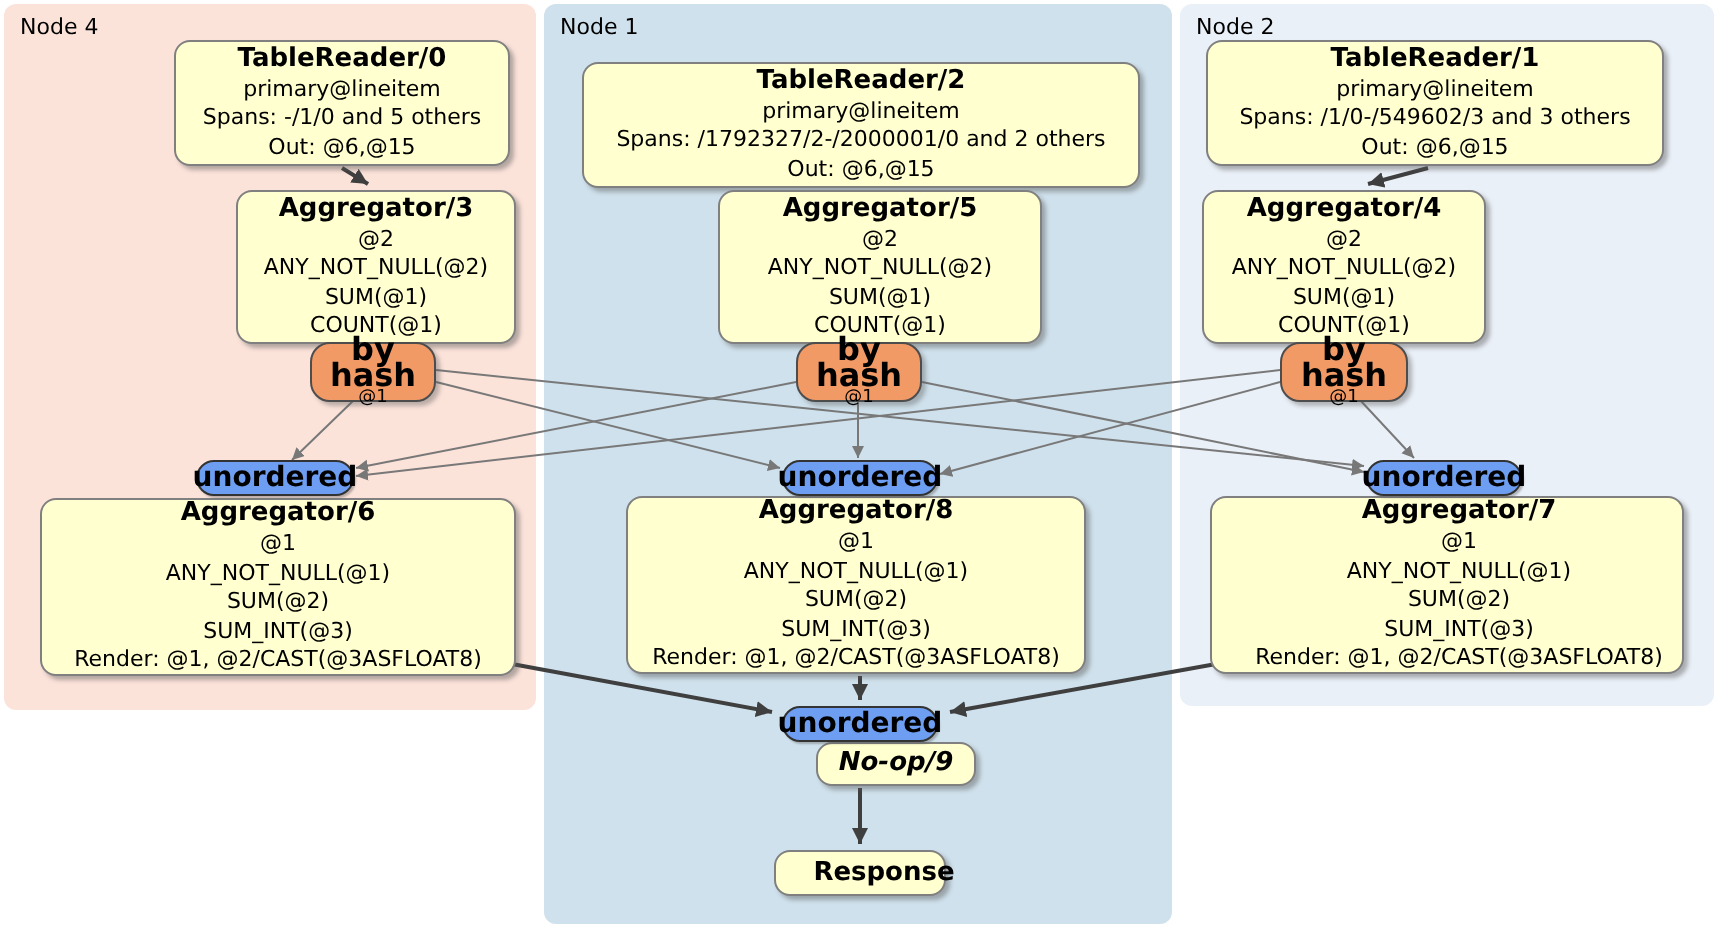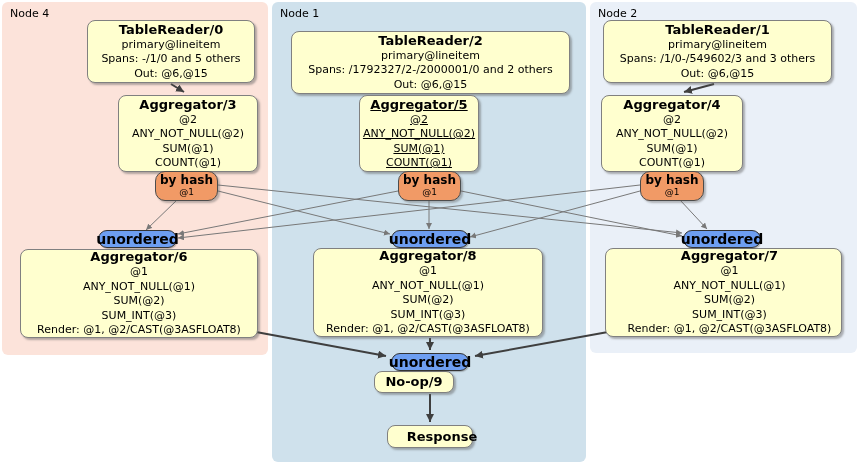--- a/index.html
+++ b/index.html
@@ -23,21 +23,21 @@
   }
   .box .title{font-weight:bold;font-size:13px;line-height:16px;white-space:nowrap;}
   .box .line{font-size:11px;line-height:14.5px;white-space:nowrap;}
   .router{
     position:absolute;z-index:3;
     background:var(--router-fill);border:1px solid var(--router-border);border-radius:10px;
     box-shadow:2px 2px 2px rgba(90,90,90,.4);
     display:flex;flex-direction:column;justify-content:center;align-items:center;
     text-align:center;box-sizing:border-box;
   }
-  .router .rlabel{font-weight:bold;font-size:12px;line-height:13px;}
+  .router .rlabel{font-weight:bold;font-size:16px;line-height:13px;}
   .router .rdetail{font-size:9px;line-height:11px;}
   .sync{
     position:absolute;z-index:3;height:18px;
     background:var(--sync-fill);border:1px solid var(--sync-border);border-radius:10px;
     box-shadow:1px 1px 1px rgba(90,90,90,.4);
     display:flex;justify-content:center;align-items:center;
     font-weight:bold;font-size:14px;box-sizing:border-box;
   }
 </style>
 </head>
@@ -107,21 +107,21 @@
     <div class="line">Out: @6,@15</div>
   </div>
 
   <div class="box" style="left:118px;top:95px;width:140px;height:77px;">
     <div class="title">Aggregator/3</div>
     <div class="line">@2</div>
     <div class="line">ANY_NOT_NULL(@2)</div>
     <div class="line">SUM(@1)</div>
     <div class="line">COUNT(@1)</div>
   </div>
-  <div class="box" style="left:359px;top:95px;width:120px;height:77px;text-decoration:underline;">
+  <div class="box" style="left:359px;top:95px;width:162px;height:77px;">
     <div class="title">Aggregator/5</div>
     <div class="line">@2</div>
     <div class="line">ANY_NOT_NULL(@2)</div>
     <div class="line">SUM(@1)</div>
     <div class="line">COUNT(@1)</div>
   </div>
   <div class="box" style="left:601px;top:95px;width:142px;height:77px;">
     <div class="title">Aggregator/4</div>
     <div class="line">@2</div>
     <div class="line">ANY_NOT_NULL(@2)</div>
@@ -165,20 +165,20 @@
   </div>
   <div class="box" style="left:605px;top:248px;width:237px;height:89px;padding-left:16px;">
     <div class="title">Aggregator/7</div>
     <div class="line">@1</div>
     <div class="line">ANY_NOT_NULL(@1)</div>
     <div class="line">SUM(@2)</div>
     <div class="line">SUM_INT(@3)</div>
     <div class="line">Render: @1, @2/CAST(@3ASFLOAT8)</div>
   </div>
 
-  <div class="box" style="left:374px;top:371px;width:80px;height:22px;">
+  <div class="box" style="left:408px;top:371px;width:80px;height:22px;font-style:italic;">
     <div class="title">No-op/9</div>
   </div>
   <div class="box" style="left:387px;top:425px;width:86px;height:23px;padding-left:28px;">
     <div class="title">Response</div>
   </div>
 
 </div>
 
 </body></html>

